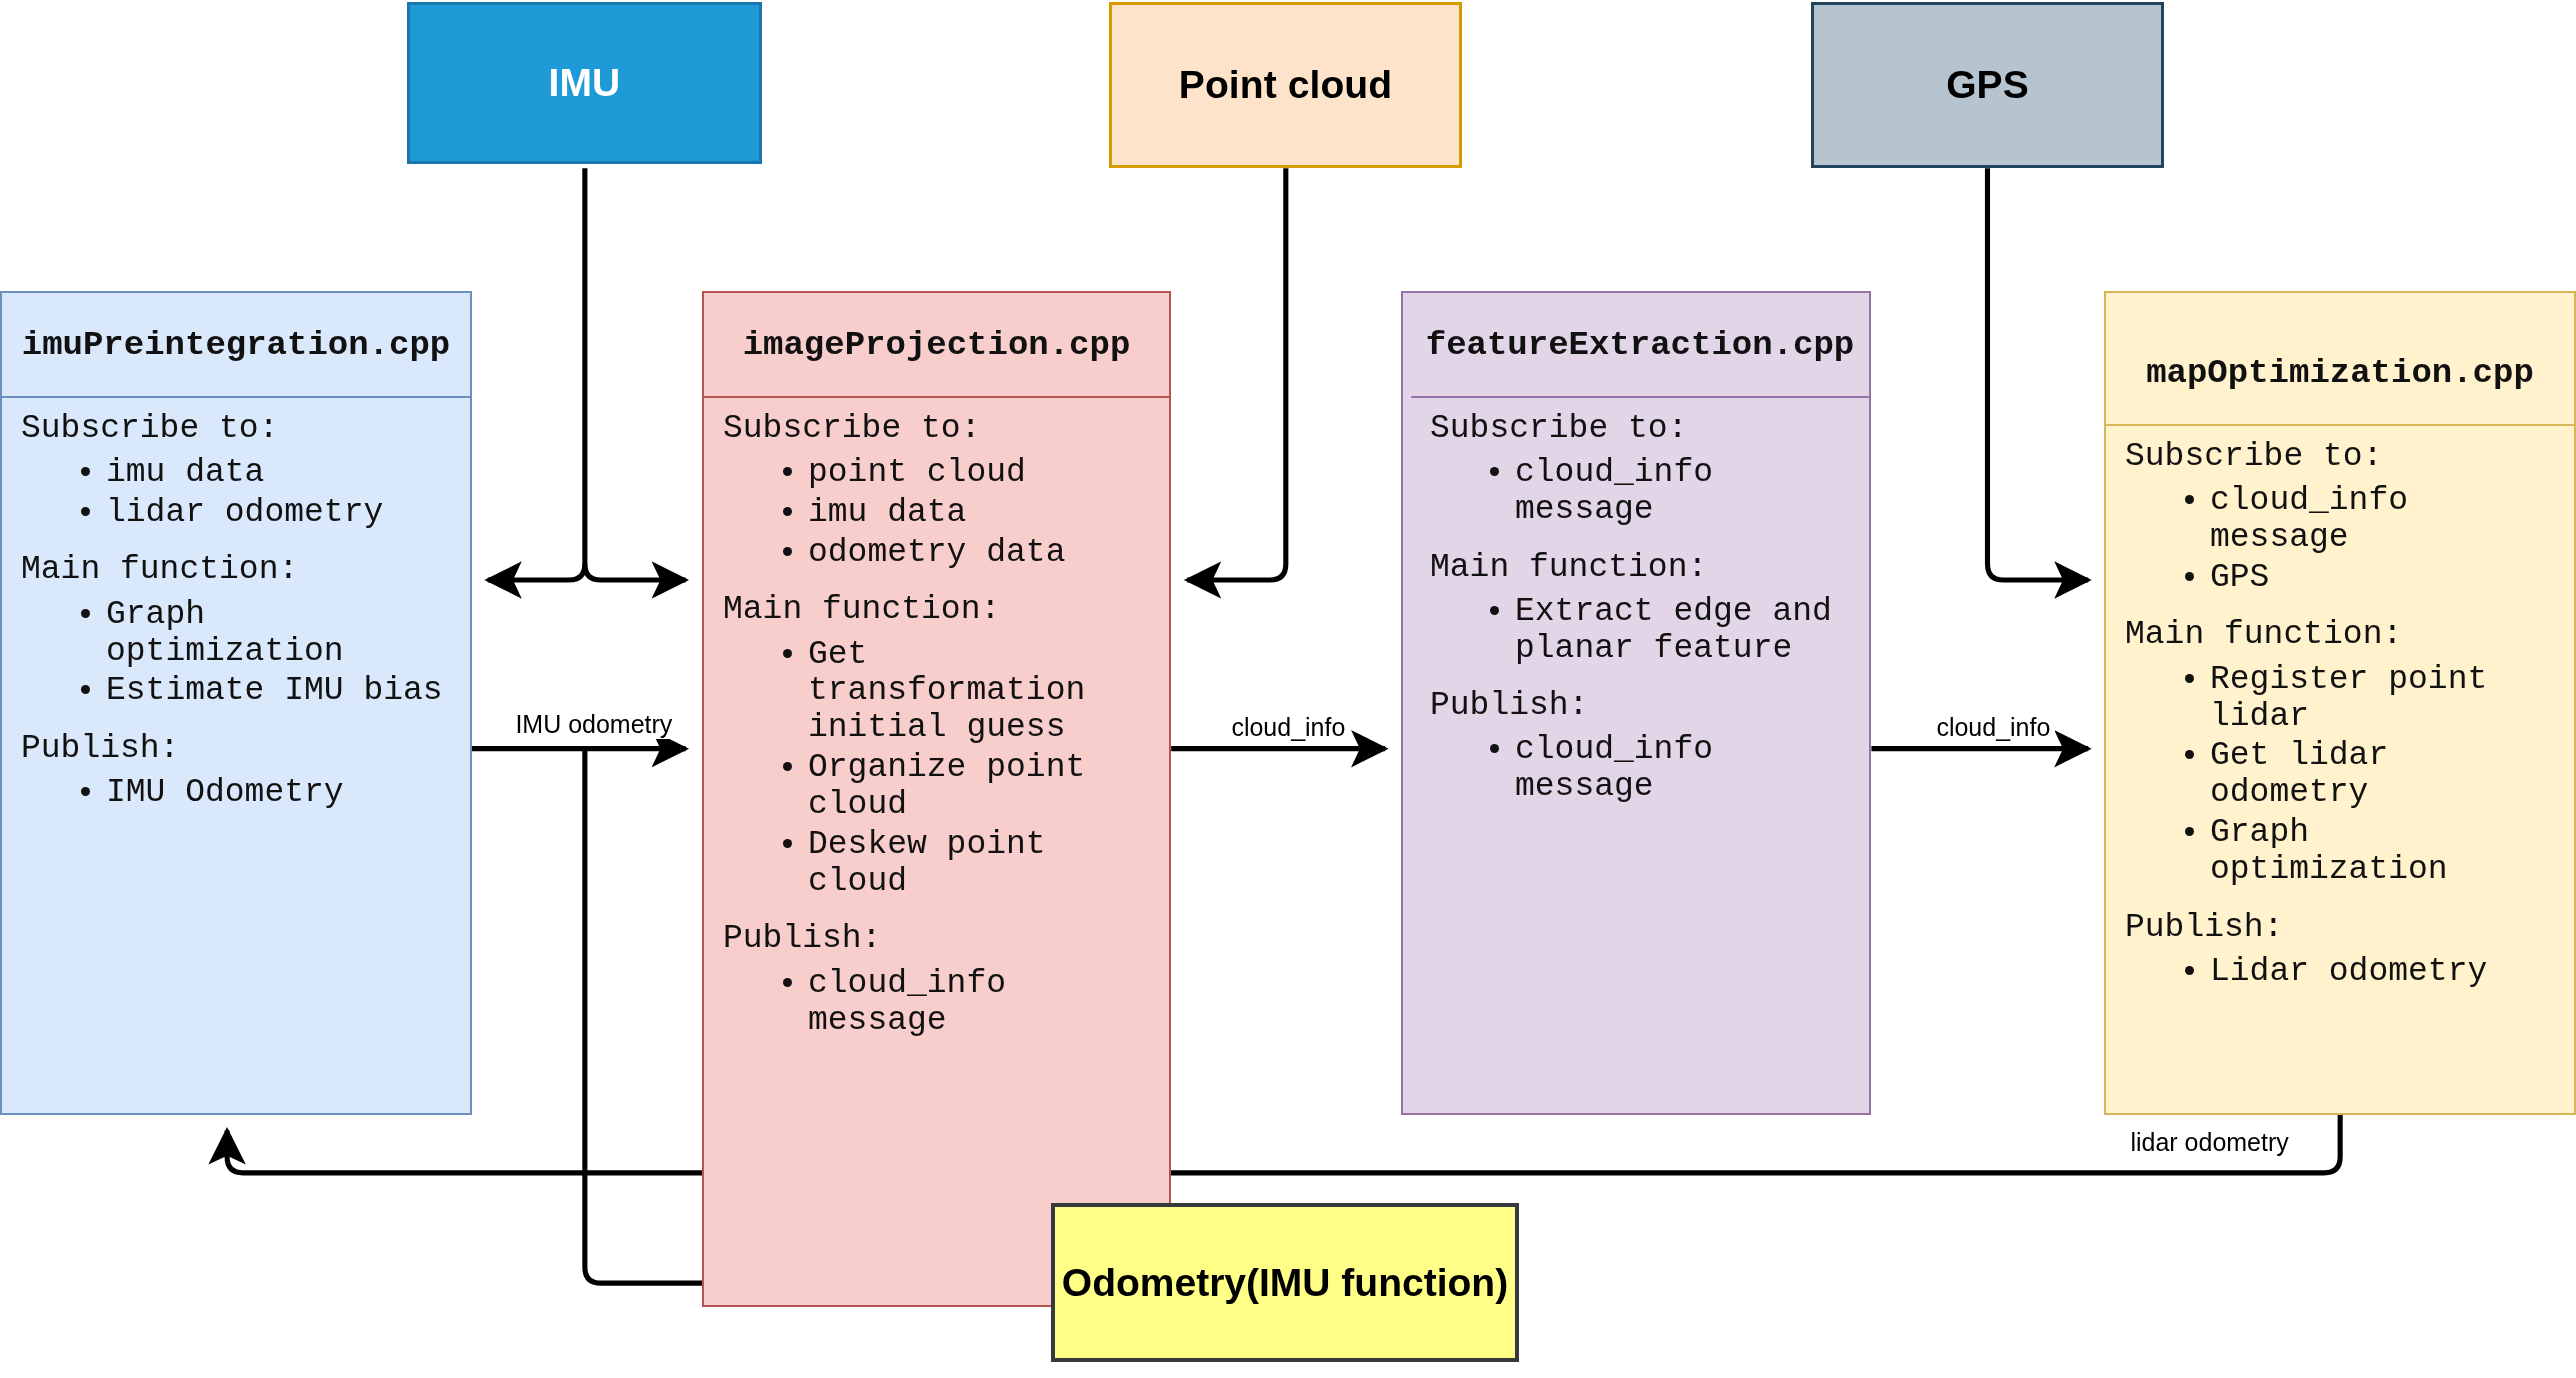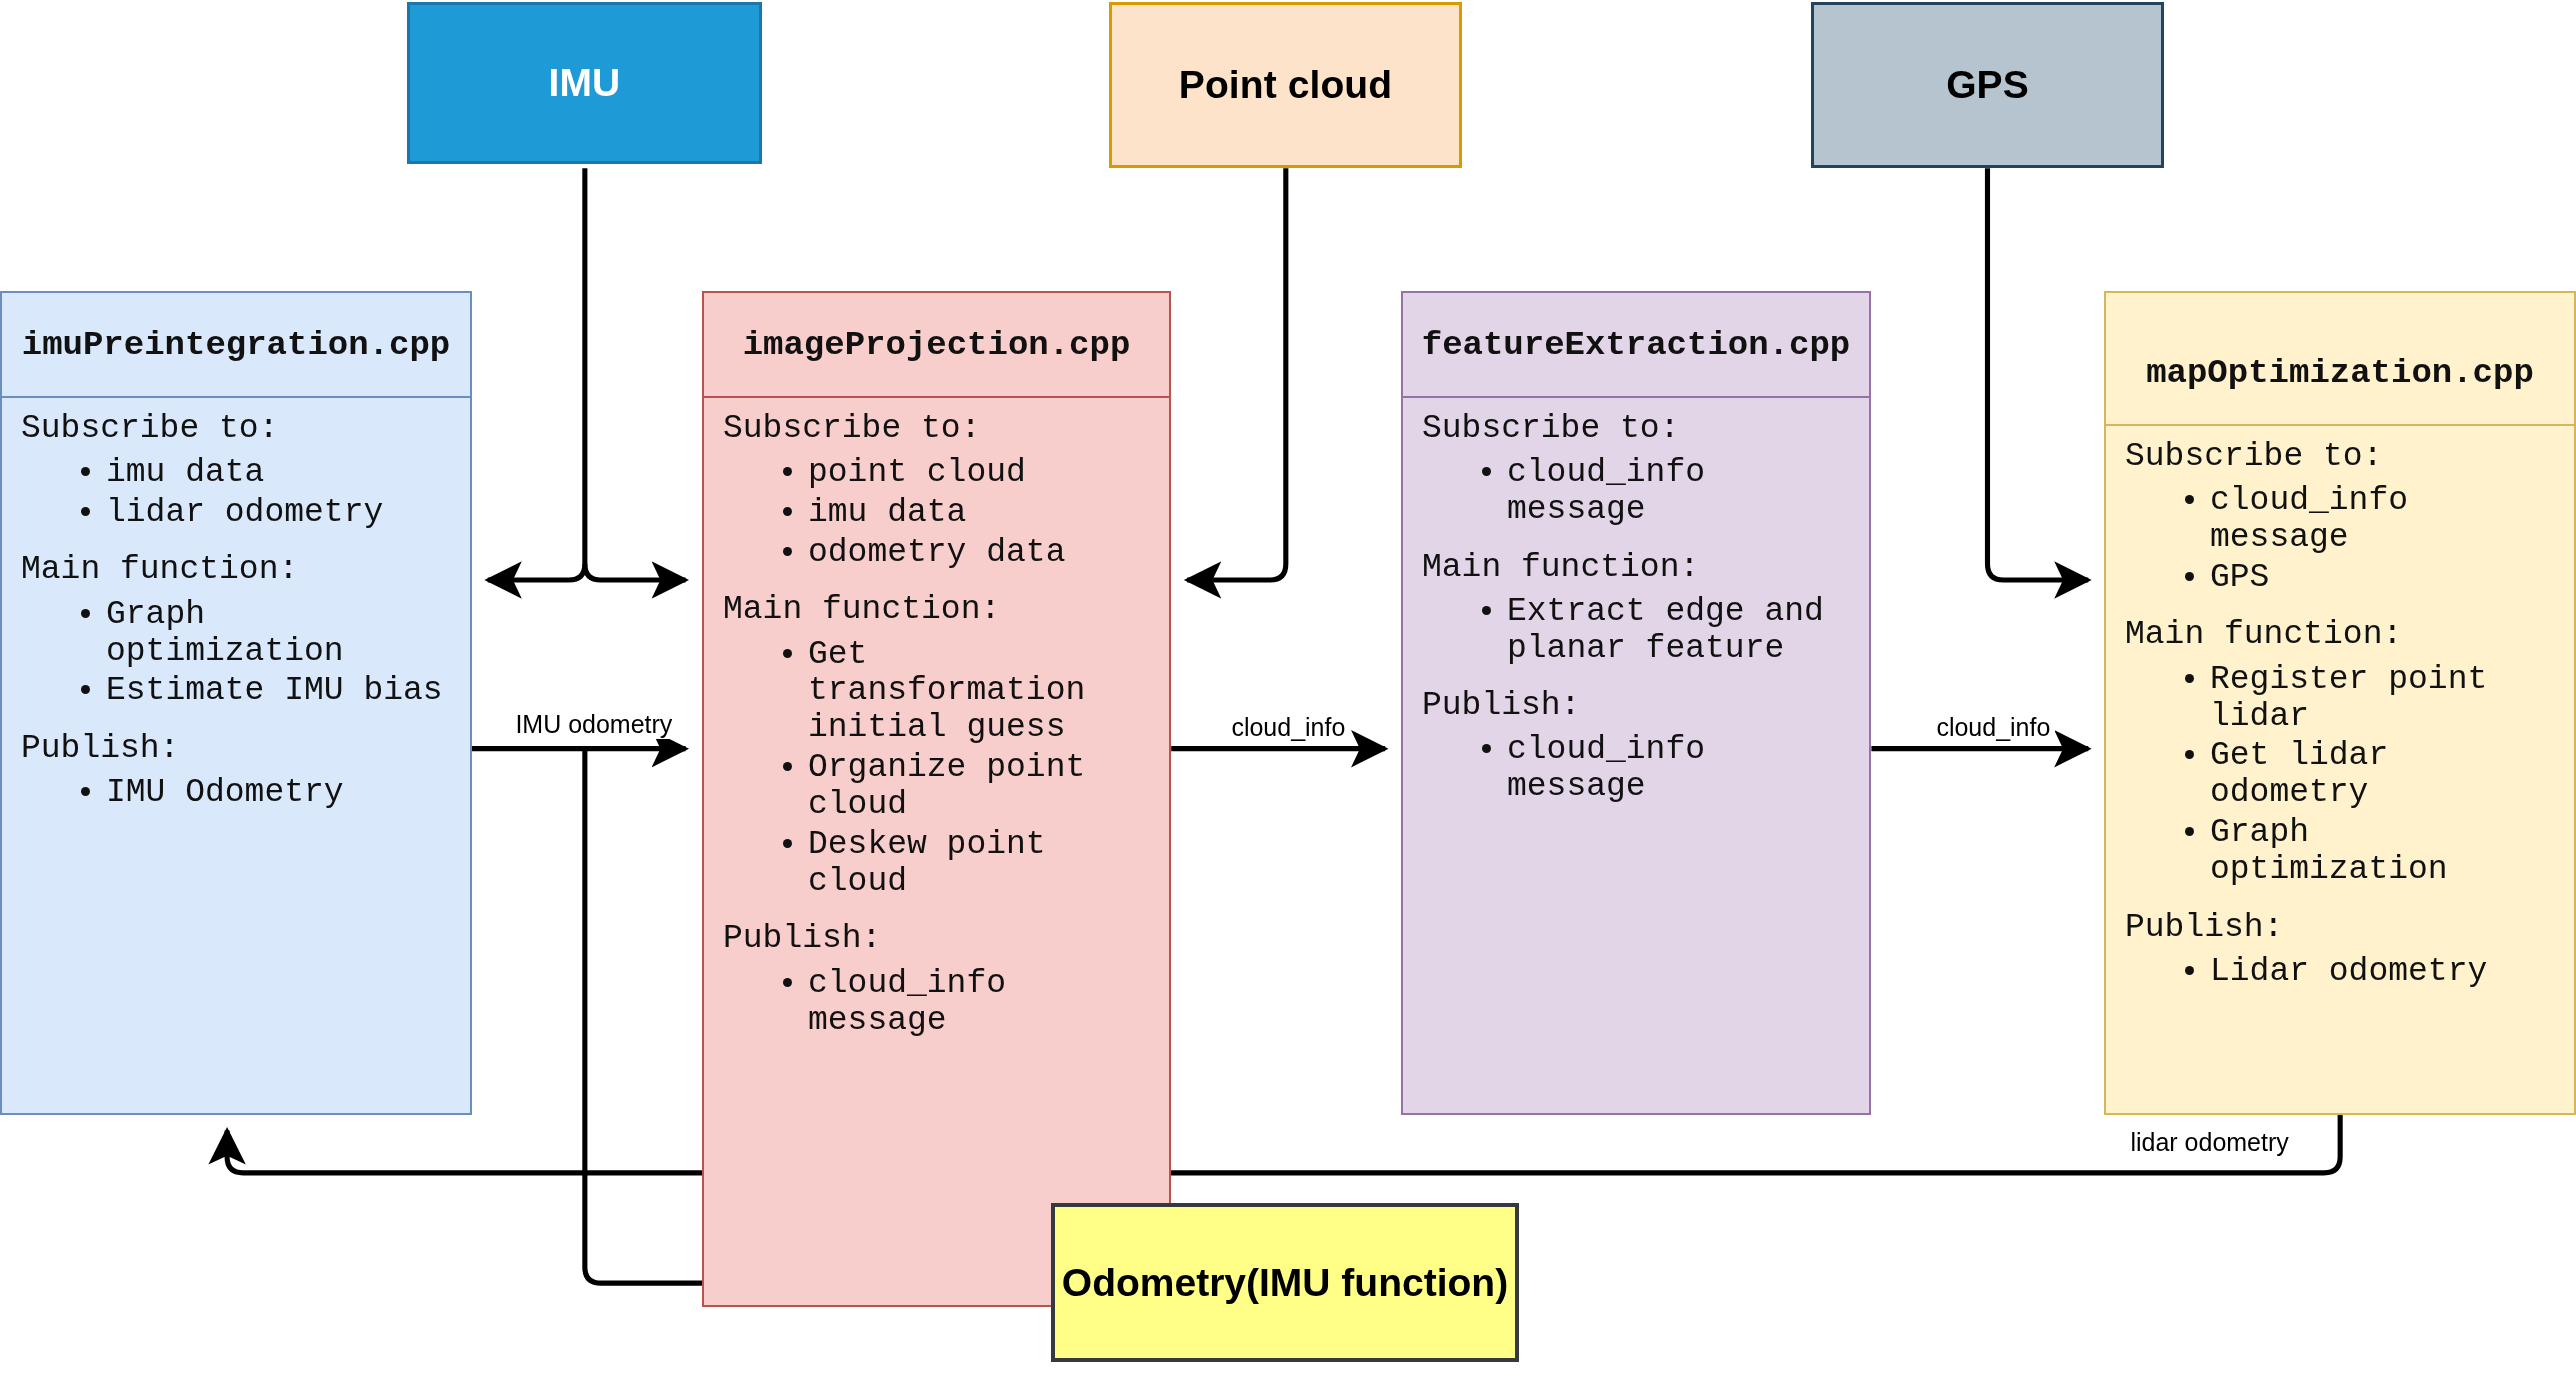--- a/index.html
+++ b/index.html
@@ -27,21 +27,21 @@
   .node ul{margin:7.3px 0 20.4px 0;padding-left:85px;list-style:disc;}
   .node li{margin:0 0 2.9px 0;}
 
   #n-imu  {left:0px;    top:291px; width:472px; height:824px;
            background:#dae8fc;border-color:#6c8ebf;}
   #n-imu  .hdr{border-bottom-color:#6c8ebf;}
   #n-proj {left:702px;  top:291px; width:469px; height:1016px;
            background:#f8cecc;border-color:#b85450;}
   #n-proj .hdr{border-bottom-color:#b85450;}
   #n-feat {left:1401px; top:291px; width:470px; height:824px;
-           background:#e1d5e7;border-color:#9673a6;}
+           background:#e1d5e7;border-color:#9673a6;padding-left:8px;}
   #n-feat .hdr{border-bottom-color:#9673a6;}
   #n-map  {left:2104px; top:291px; width:472px; height:824px;
            background:#fff2cc;border-color:#d6b656;}
   #n-map  .hdr{border-bottom-color:#d6b656;margin-top:28px;}
 
   
   #sink-odom{position:absolute;left:1051px;top:1203px;width:468px;height:159px;
              background:#ffff88;border:4.4px solid #36393d;box-sizing:border-box;
              display:flex;flex-direction:row;align-items:center;justify-content:center;
              font-weight:bold;font-size:39px;color:#000;line-height:1.28;text-align:center;}

